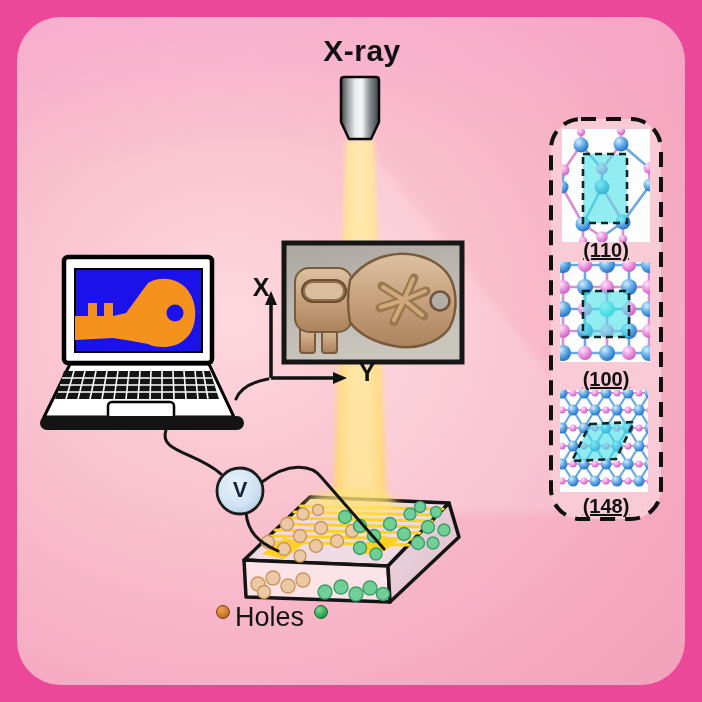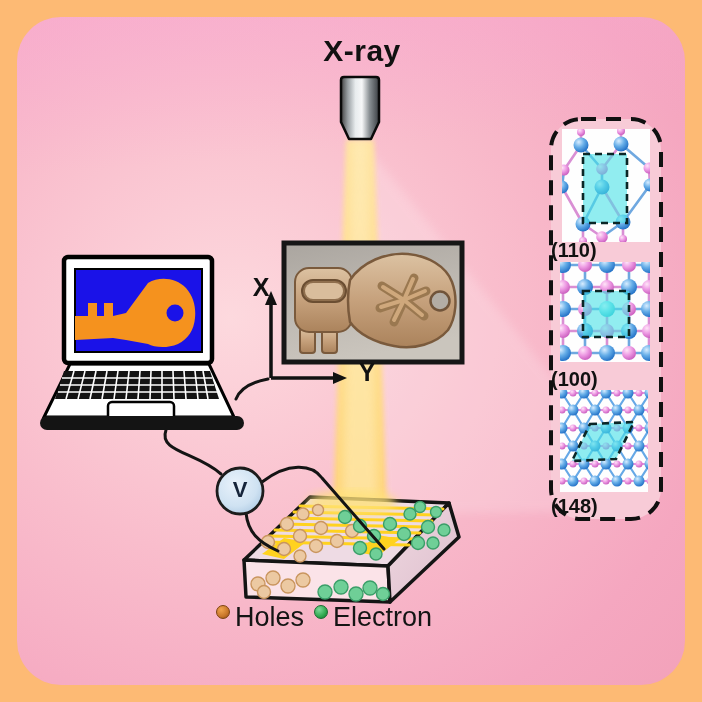--- a/index.html
+++ b/index.html
@@ -1,28 +1,28 @@
 <!DOCTYPE html>
 <html><head>
 <meta charset="utf-8">
 <style>
   html,body{margin:0;padding:0;background:#000;}
-  .frame{position:relative;width:702px;height:702px;background:#fdba74;overflow:hidden;
+  .frame{position:relative;width:702px;height:702px;background:#ec4899;overflow:hidden;
          font-family:"Liberation Sans", sans-serif;}
   .canvas{position:absolute;left:17px;top:17px;right:17px;bottom:17px;border-radius:44px;
     background:
       linear-gradient(175deg, rgba(249,168,214,.45) 0%, rgba(249,168,214,0) 22%),
       radial-gradient(95% 85% at 32% 45%, #fdd9de 0%, #f9bdcc 42%, #f5a7c0 78%, #f2a1b9 100%);}
   svg{position:absolute;left:0;top:0;}
   .lbl{position:absolute;color:#111;line-height:1;}
   .xray{left:284px;top:36px;width:156px;text-align:center;font-size:30px;font-weight:700;letter-spacing:.5px;}
   .axx{left:246px;top:275px;width:30px;text-align:center;font-size:25px;font-weight:600;}
   .axy{left:352px;top:360px;width:30px;text-align:center;font-size:25px;font-weight:600;}
   .vlab{left:228px;top:479px;width:24px;text-align:center;font-size:22px;font-weight:600;color:#16243a;}
-  .plab{left:551px;width:110px;font-size:20px;font-weight:700;}
+  .plab{left:551px;width:110px;text-align:center;font-size:20px;font-weight:700;text-decoration:underline;}
   .p110{top:240px;} .p100{top:369px;} .p111{top:496px;}
   .legend{position:absolute;left:206px;top:602px;display:flex;align-items:flex-start;font-size:27px;color:#141414;}
   .legend .dot{display:inline-block;width:12px;height:12px;border-radius:50%;margin:3px 5px 0 10px;}
   .dot-holes{background:radial-gradient(circle at 35% 30%, #f0a44e, #c8762a 60%, #8a4a10);border:1px solid #7c4210;}
   .dot-elec{background:radial-gradient(circle at 35% 30%, #7fd89a, #2fa84e 60%, #13702e);border:1px solid #1a6b31;}
 </style>
 </head>
 <body>
 
 <div class="frame">
@@ -431,15 +431,14 @@
   <div class="lbl axx">X</div>
   <div class="lbl axy">Y</div>
   <div class="lbl vlab">V</div>
   <div class="lbl plab p110">(110)</div>
   <div class="lbl plab p100">(100)</div>
   <div class="lbl plab p111">(148)</div>
   <div class="legend">
     <span class="dot dot-holes"></span>
     <span>Holes</span>
     <span class="dot dot-elec"></span>
-    <span>Electron</span>
   </div>
 </div>
 
 </body></html>

